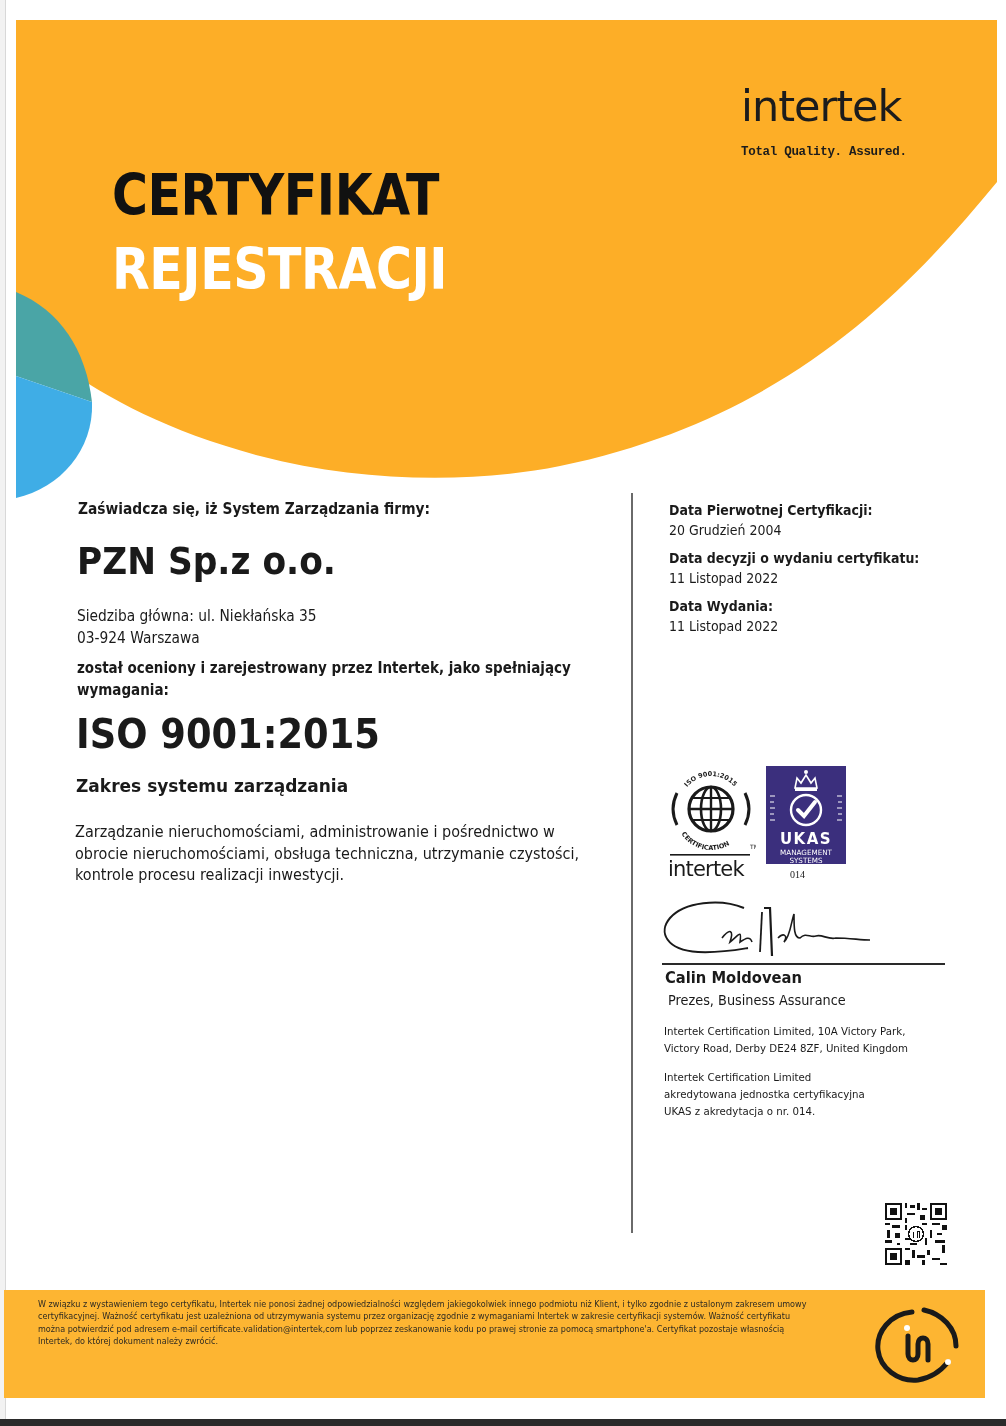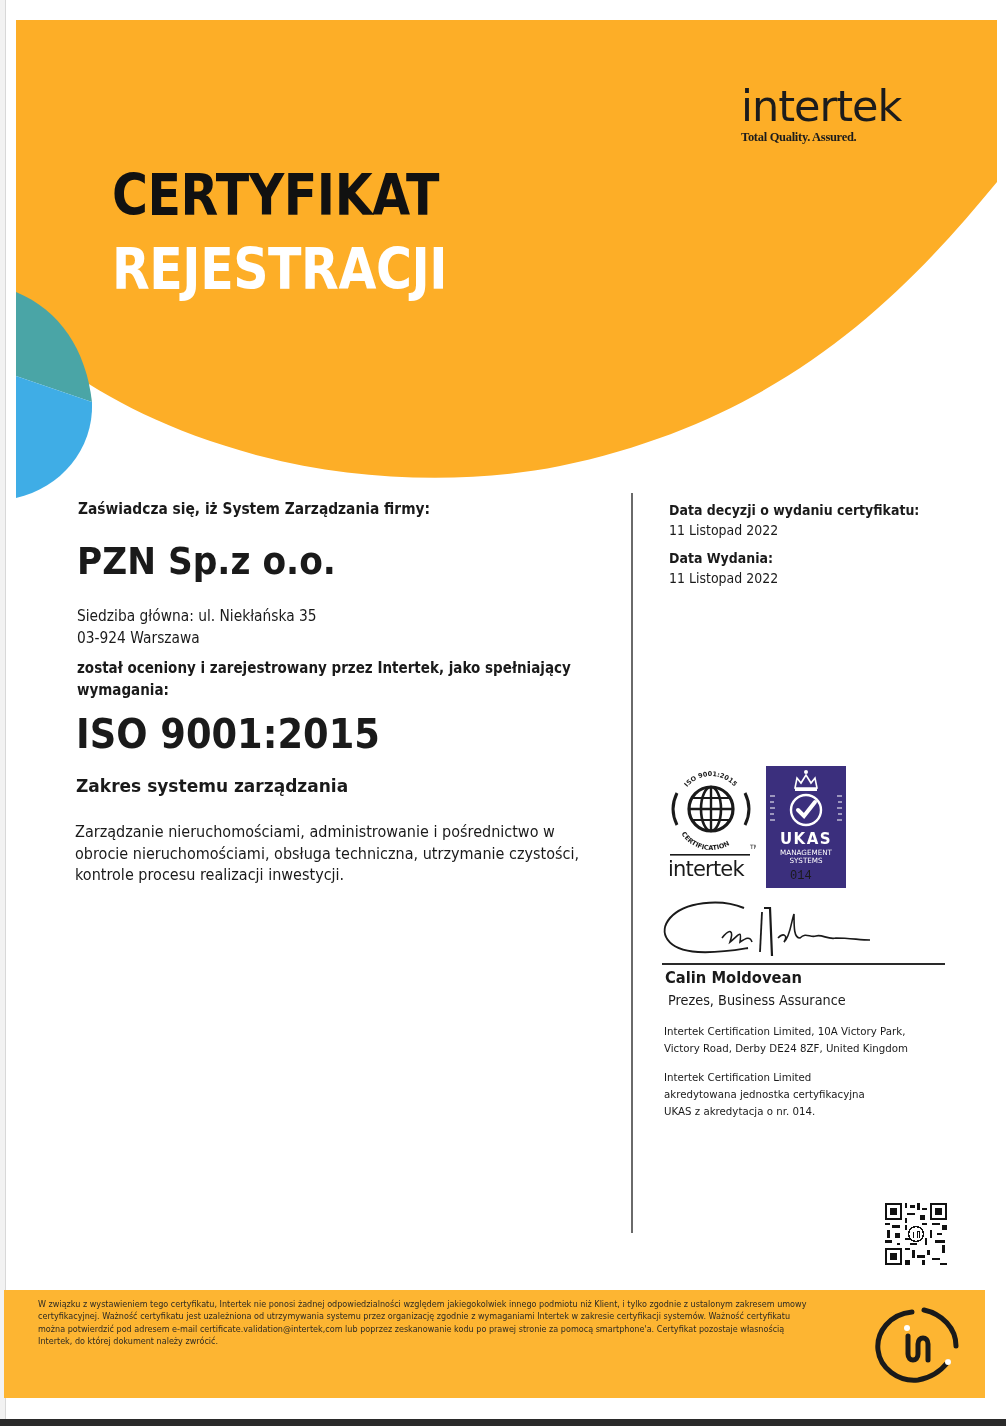--- a/index.html
+++ b/index.html
@@ -6,42 +6,42 @@
   html, body { width: 1006px; height: 1426px; background: #ffffff; overflow: hidden; }
   body { position: relative; font-family: "Liberation Sans", "DejaVu Sans", sans-serif; color: #1a1a1a; }
 
   .page-left-edge { position: absolute; left: 0; top: 0; width: 6px; height: 1420px; background: #f2f2f2; border-right: 1px solid #d8d8d8; }
   .bottom-strip { position: absolute; left: 0; top: 1419px; width: 1006px; height: 7px; background: #2a2a2a; }
 
   .hero-svg { position: absolute; left: 0; top: 0; width: 1006px; height: 510px; }
 
   .logo-top { position: absolute; left: 741px; top: 84px; width: 190px; }
   .logo-word { font-family: "DejaVu Sans", sans-serif; font-size: 43px; font-weight: 400; letter-spacing: -1px; color: #1c1c1c; line-height: 44px; }
-  .logo-tagline { font-family: Liberation Serif, serif; font-size: 12.5px; font-weight: bold; color: #1c1c1c; margin-top: 2px; letter-spacing: -0.3px; }
+  .logo-tagline { font-family: Liberation Mono, monospace; font-size: 12.5px; font-weight: bold; color: #1c1c1c; margin-top: 17px; letter-spacing: -0.3px; }
 
   .title-main { position: absolute; left: 112px; top: 162px; font-family: "DejaVu Sans", sans-serif; font-weight: bold; font-size: 57px; color: #111111; letter-spacing: -0.5px; transform: scaleX(0.86); transform-origin: left; }
   .title-sub { position: absolute; left: 112px; top: 236px; font-family: "DejaVu Sans", sans-serif; font-weight: bold; font-size: 57px; color: #ffffff; letter-spacing: -0.5px; transform: scaleX(0.86); transform-origin: left; }
   .attest { position: absolute; left: 78px; top: 500px; font-family: "DejaVu Sans", sans-serif; font-weight: bold; font-size: 15px; color: #1a1a1a; transform: scaleX(0.92); transform-origin: left; }
   .company { position: absolute; left: 77px; top: 540px; font-family: "DejaVu Sans", sans-serif; font-weight: bold; font-size: 37px; color: #1a1a1a; transform: scaleX(0.93); transform-origin: left; }
   .addr { position: absolute; left: 77px; top: 605px; font-family: "DejaVu Sans", sans-serif; font-size: 15px; line-height: 22px; color: #1a1a1a; transform: scaleX(0.92); transform-origin: left; }
   .assessed { position: absolute; left: 77px; top: 657px; width: 560px; font-family: "DejaVu Sans", sans-serif; font-weight: bold; font-size: 15px; line-height: 22px; color: #1a1a1a; transform: scaleX(0.9); transform-origin: left; }
   .standard { position: absolute; left: 76px; top: 711px; font-family: "DejaVu Sans", sans-serif; font-weight: bold; font-size: 40px; color: #1a1a1a; transform: scaleX(0.92); transform-origin: left; }
   .scope-title { position: absolute; left: 76px; top: 775px; font-family: "DejaVu Sans", sans-serif; font-weight: bold; font-size: 18.5px; color: #1a1a1a; transform: scaleX(0.92); transform-origin: left; }
   .scope-text { position: absolute; left: 75px; top: 822px; width: 560px; font-family: "DejaVu Sans", sans-serif; font-size: 15.5px; line-height: 21.5px; color: #1a1a1a; transform: scaleX(0.93); transform-origin: left; }
 
   .divider { position: absolute; left: 631px; top: 493px; width: 2px; height: 740px; background: #6a6a6a; }
 
   .right-col { position: absolute; left: 669px; top: 501px; width: 300px; }
   .kv { margin-bottom: 9px; }
   .kv-label { font-family: "DejaVu Sans", sans-serif; font-weight: bold; font-size: 13.5px; line-height: 19px; color: #1a1a1a; transform: scaleX(0.93); transform-origin: left; white-space: nowrap; }
   .kv-value { font-family: "DejaVu Sans", sans-serif; font-size: 13.5px; line-height: 20px; color: #1a1a1a; transform: scaleX(0.93); transform-origin: left; white-space: nowrap; }
 
   .iso-badge { position: absolute; left: 666px; top: 763px; width: 90px; height: 118px; }
-  .ukas-badge { position: absolute; left: 766px; top: 766px; width: 80px; height: 122px; background: #3b2f7d; }
-  .ukas-code { position: absolute; left: 790px; top: 869px; font-family: Liberation Mono, monospace; font-size: 12px; color: #1a1a1a; }
+  .ukas-badge { position: absolute; left: 766px; top: 766px; width: 80px; height: 98px; background: #3b2f7d; }
+  .ukas-code { position: absolute; left: 790px; top: 869px; font-family: Liberation Serif, serif; font-size: 10px; color: #1a1a1a; }
 
   .signature { position: absolute; left: 660px; top: 898px; width: 220px; height: 62px; }
   .sig-line { position: absolute; left: 662px; top: 963px; width: 283px; height: 1.5px; background: #2a2a2a; }
   .signer-name { position: absolute; left: 665px; top: 968px; font-family: "DejaVu Sans", sans-serif; font-weight: bold; font-size: 16px; color: #1a1a1a; transform: scaleX(0.92); transform-origin: left; }
   .signer-role { position: absolute; left: 668px; top: 992px; font-family: "DejaVu Sans", sans-serif; font-size: 14px; color: #1a1a1a; transform: scaleX(0.92); transform-origin: left; }
   .issuer-addr { position: absolute; left: 664px; top: 1023px; width: 300px; font-family: "DejaVu Sans", sans-serif; font-size: 11px; line-height: 17px; color: #1a1a1a; transform: scaleX(0.93); transform-origin: left; }
   .issuer-accr { position: absolute; left: 664px; top: 1069px; width: 300px; font-family: "DejaVu Sans", sans-serif; font-size: 11px; line-height: 17px; color: #1a1a1a; transform: scaleX(0.93); transform-origin: left; }
 
   .qr { position: absolute; left: 885px; top: 1203px; width: 62px; height: 62px; }
 
@@ -75,20 +75,24 @@
   <div>03-924 Warszawa</div>
 </div>
 <div class="assessed">został oceniony i zarejestrowany przez Intertek, jako spełniający wymagania:</div>
 <div class="standard">ISO 9001:2015</div>
 <div class="scope-title">Zakres systemu zarządzania</div>
 <div class="scope-text">Zarządzanie nieruchomościami, administrowanie i pośrednictwo w obrocie nieruchomościami, obsługa techniczna, utrzymanie czystości, kontrole procesu realizacji inwestycji.</div>
 
 <div class="divider"></div>
 
 <div class="right-col">
+  <div class="kv">
+    <div class="kv-label">Data Pierwotnej Certyfikacji:</div>
+    <div class="kv-value">20 Grudzień 2004</div>
+  </div>
   <div class="kv">
     <div class="kv-label">Data decyzji o wydaniu certyfikatu:</div>
     <div class="kv-value">11 Listopad 2022</div>
   </div>
   <div class="kv">
     <div class="kv-label">Data Wydania:</div>
     <div class="kv-value">11 Listopad 2022</div>
   </div>
 </div>
 

